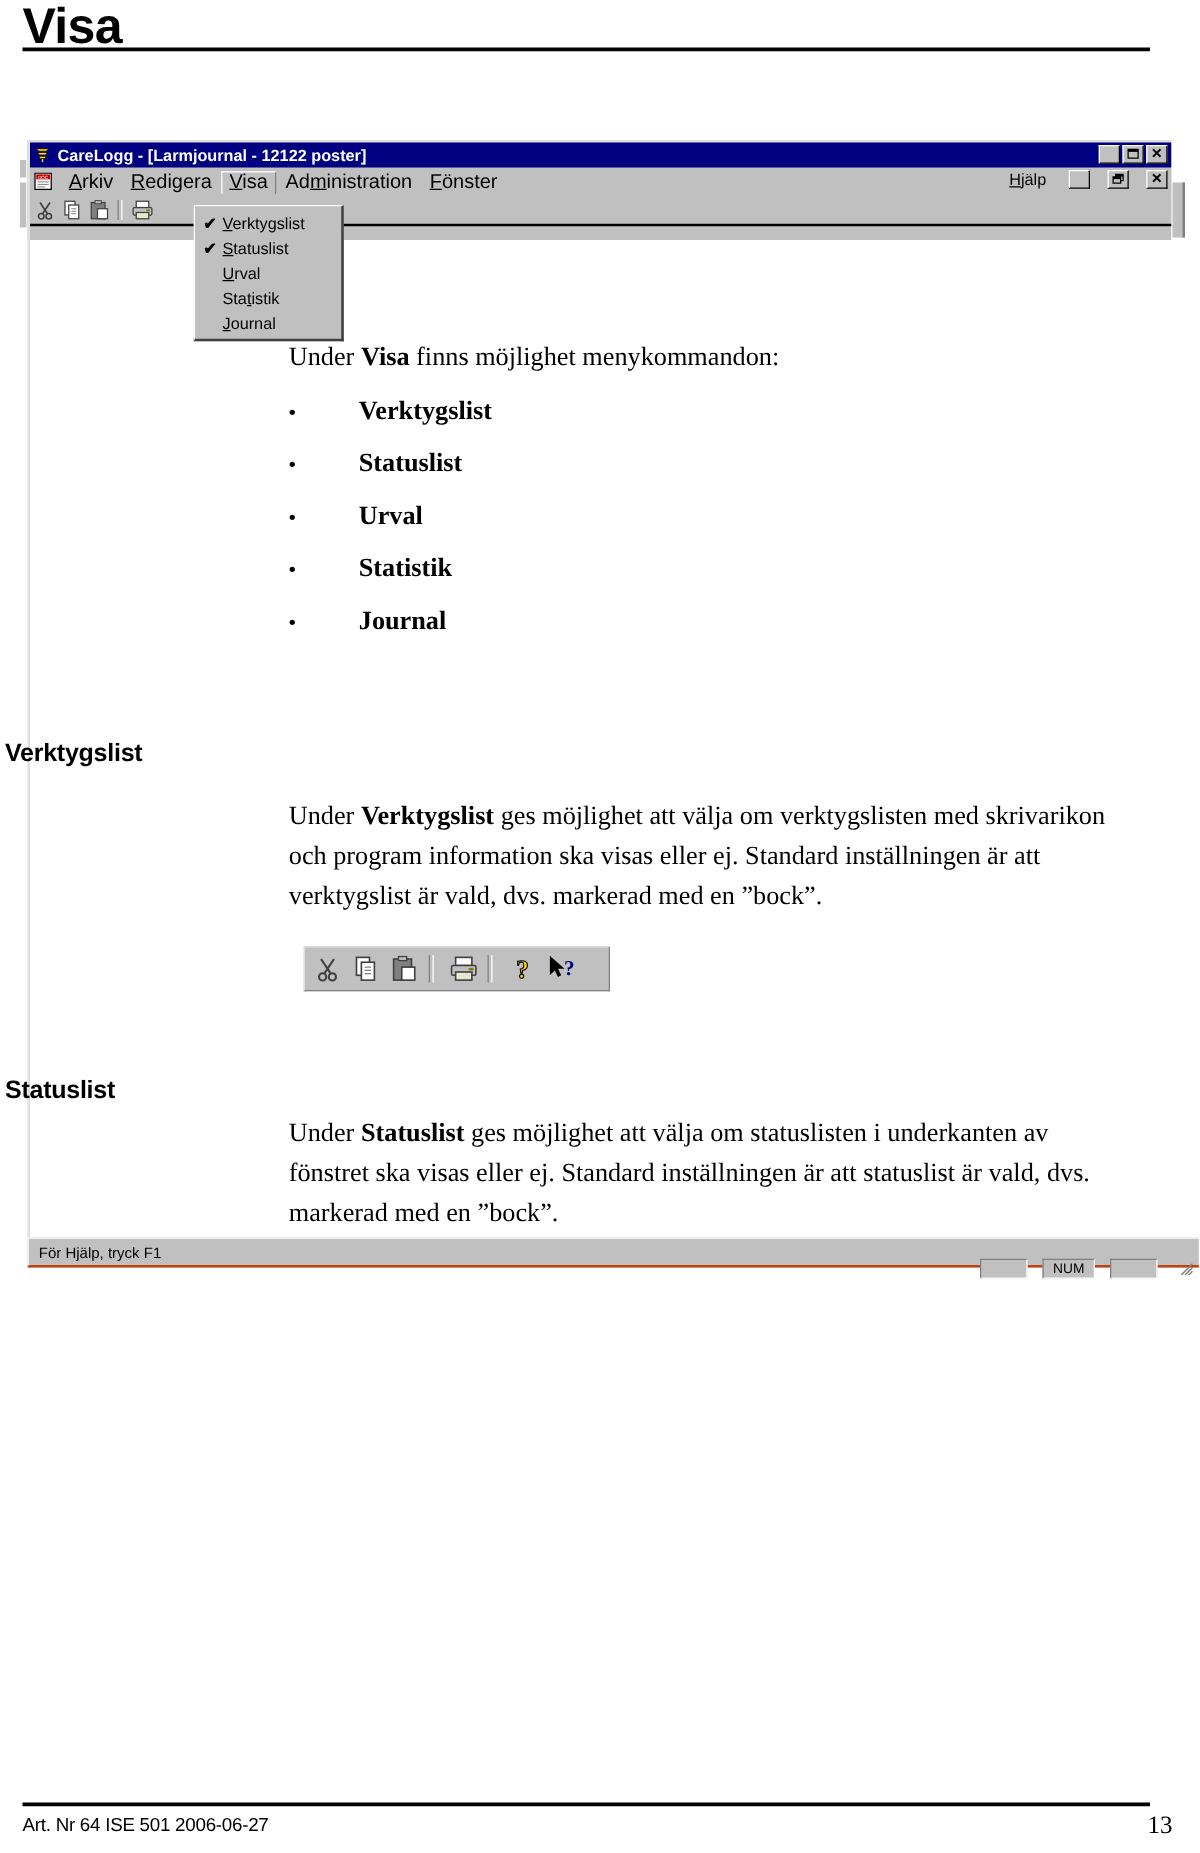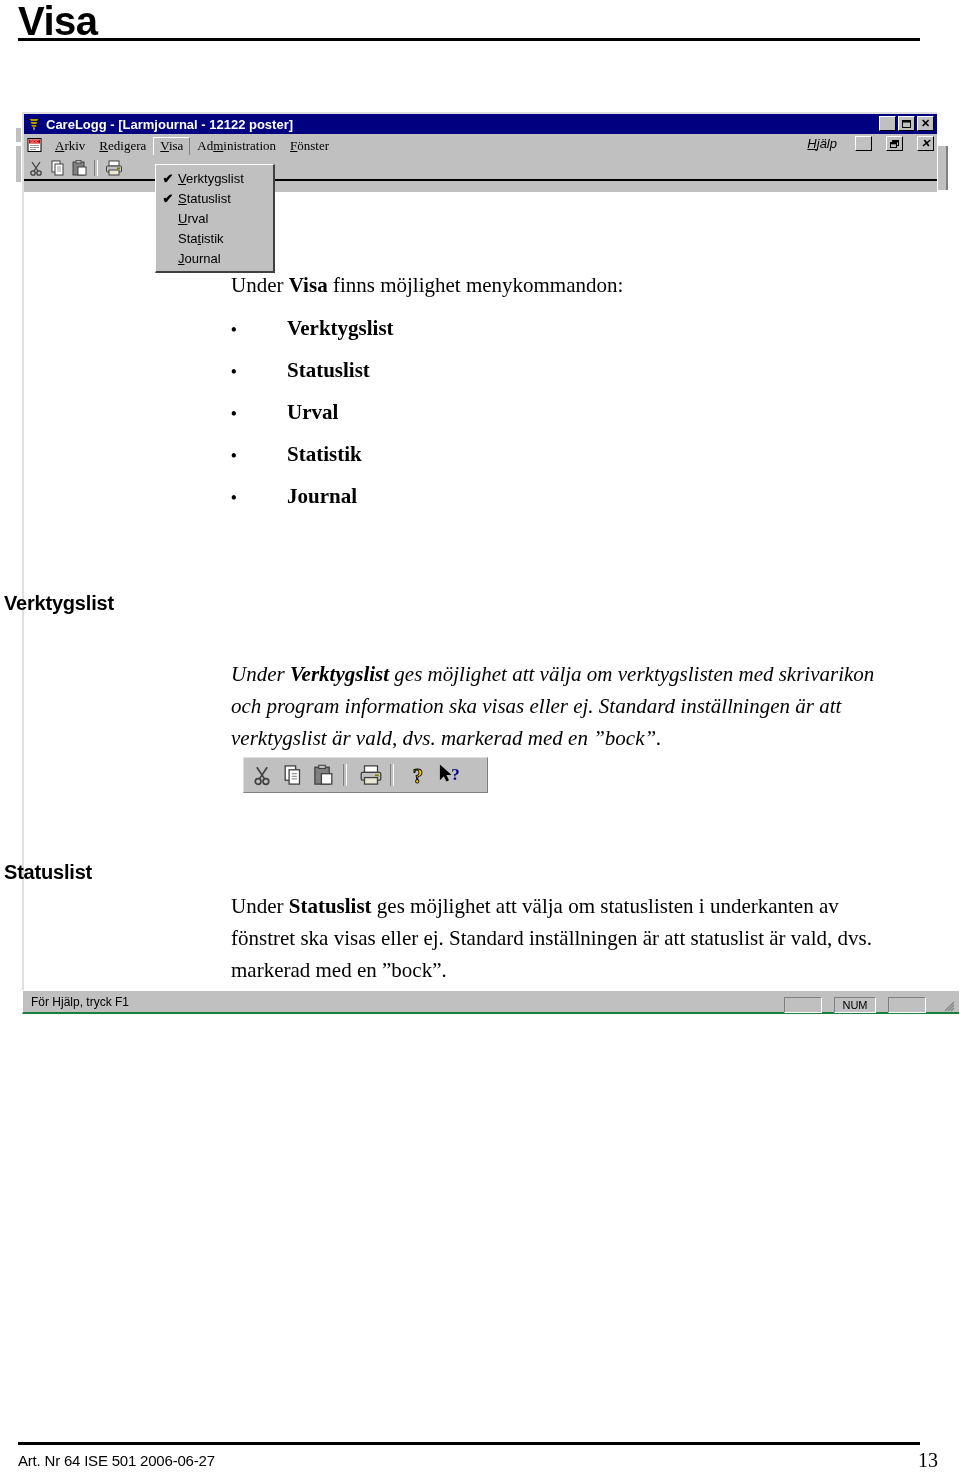--- a/index.html
+++ b/index.html
@@ -113,43 +113,42 @@
   }
   #doc-icon {
     width: 16px;
     height: 15px;
     margin-left: 3px;
     margin-right: 5px;
     position: relative;
     flex: 0 0 auto;
   }
   .menu-item {
-    font-family: Liberation Serif, serif;
-    font-size: 13px;
+    font-family: Liberation Sans, sans-serif;
+    font-size: 16px;
     color: #000;
     padding: 1px 7px 2px 7px;
     white-space: nowrap;
     line-height: 15px;
   }
   .menu-item.active {
     background: #c0c0c0;
     border-left: 1px solid #ffffff;
     border-top: 1px solid #ffffff;
     border-right: 1px solid #808080;
     padding: 0px 6px 2px 6px;
   }
   .menu-item u { text-decoration: underline; }
   #menubar-right {
     position: absolute;
     right: 3px;
     top: 1px;
     display: flex;
     align-items: center;
     gap: 14px;
-    font-style: italic;
   }
   #help-menu {
     font-family: "Liberation Sans", sans-serif;
     font-size: 13px;
     color: #000;
     margin-right: 4px;
     line-height: 15px;
   }
 
   
@@ -231,38 +230,37 @@
   
   #statusbar {
     position: absolute;
     left: 22px;
     top: 990px;
     width: 937px;
     height: 24px;
     background: #c0c0c0;
     border-top: 1px solid #ffffff;
     border-left: 1px solid #ffffff;
-    border-bottom: 2px solid #15803d;
+    border-bottom: 2px solid #c2410c;
     box-sizing: border-box;
     display: flex;
     align-items: center;
   }
   #statusbar-text {
     font-family: "Liberation Sans", sans-serif;
     font-size: 12px;
     color: #000;
     margin-left: 8px;
     line-height: 14px;
   }
   #statusbar-panes {
     position: absolute;
     right: 4px;
-    top: 6px;
-    display: flex;
-    align-items: center;
+    top: 16px;
+    display: flex;
     gap: 12px;
   }
   .sb-pane {
     height: 16px;
     border-top: 1px solid #808080;
     border-left: 1px solid #808080;
     border-right: 1px solid #ffffff;
     border-bottom: 1px solid #ffffff;
     background: #c0c0c0;
     font-family: "Liberation Sans", sans-serif;
@@ -322,21 +320,21 @@
   #head-verktygslist { top: 592px; }
   #head-statuslist { top: 861px; }
 
   .para {
     position: absolute;
     left: 231px;
     width: 672px;
     font-size: 21px;
     line-height: 32px;
   }
-  #para-verktygslist { top: 658px; font-style: italic; }
+  #para-verktygslist { top: 636px; }
   #para-statuslist { top: 890px; }
   .para b { font-weight: bold; }
 
   
   #toolbar-figure {
     position: absolute;
     left: 243px;
     top: 757px;
     width: 245px;
     height: 36px;

